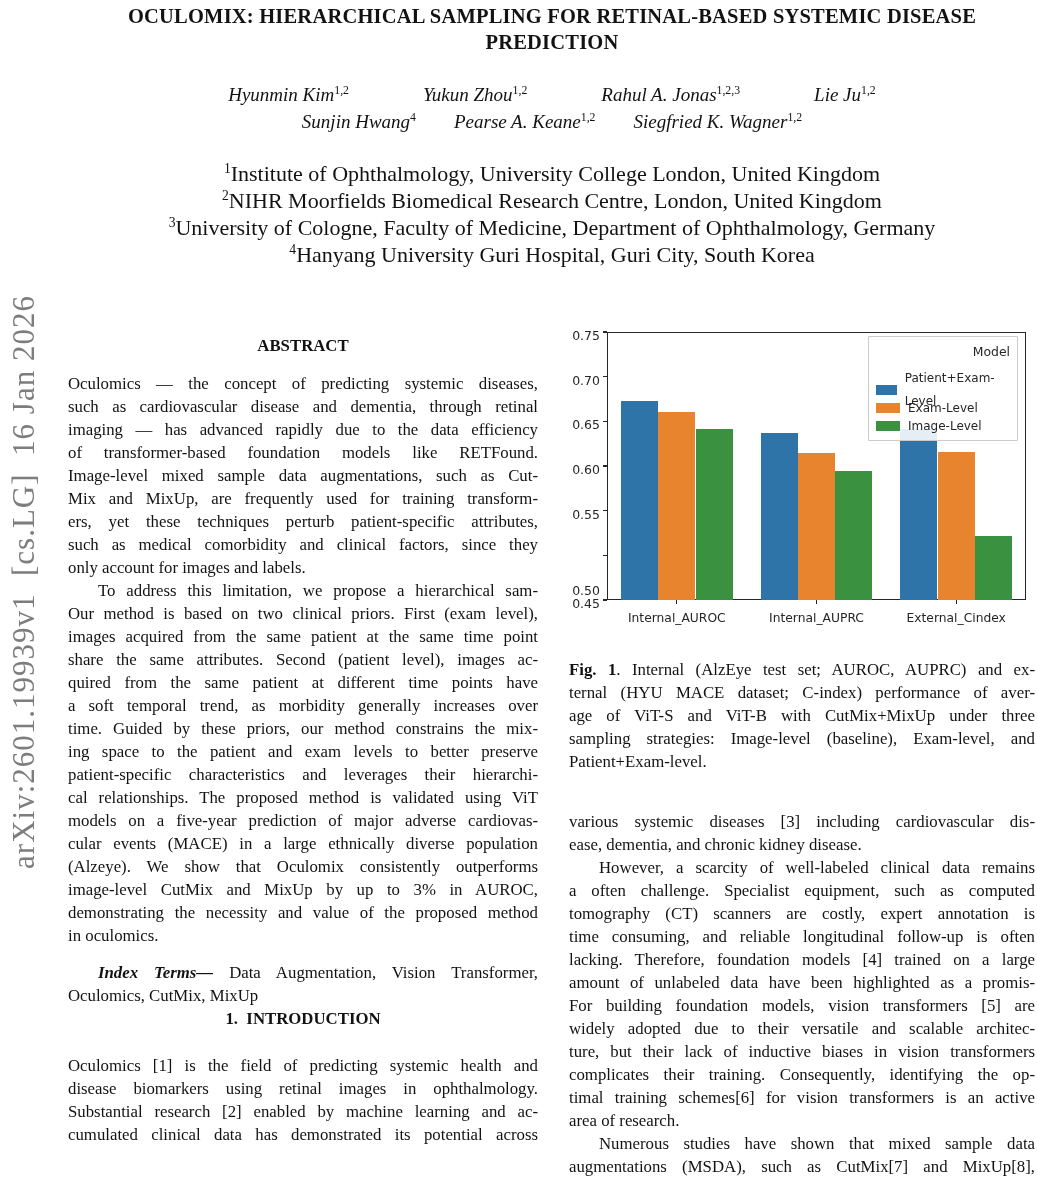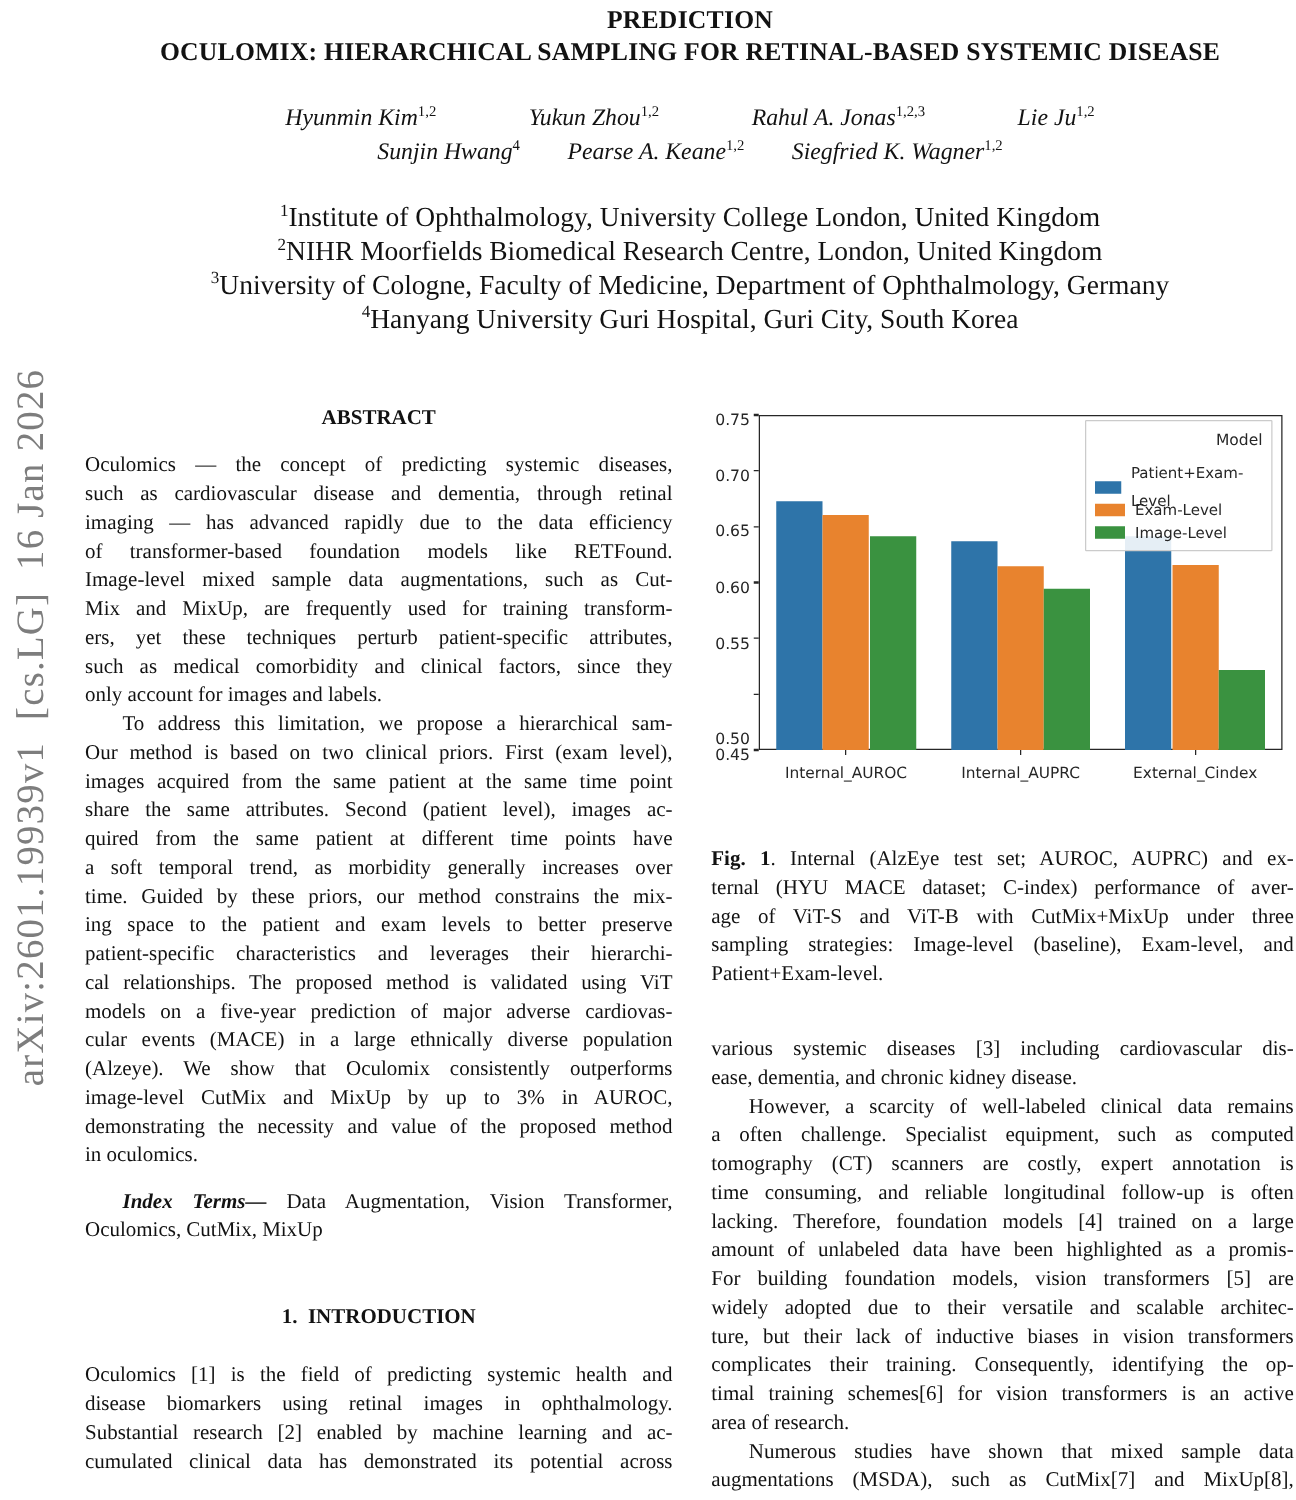--- a/index.html
+++ b/index.html
@@ -22,24 +22,24 @@
   .authors sup,.affils sup{font-style:normal}
   sup{font-size:.62em;vertical-align:super;line-height:0}
   .affils{position:absolute;left:68px;top:160px;width:968px;text-align:center;
           font-size:22px;line-height:27px}
 
   
   .col{position:absolute;font-size:16.8px;line-height:23px}
   .col.left{left:68px;top:315px;width:470px}
   .col.right{left:569px;top:325px;width:466px}
   .sec-head{text-align:center;font-weight:bold;white-space:pre}
-  .abstract-head{margin-top:7px;margin-bottom:15px}
-  .intro-head{margin-top:46px;margin-bottom:24px}
+  .abstract-head{margin-top:19px;margin-bottom:15px}
+  .intro-head{margin-bottom:24px}
   #index-terms{margin-top:14px}
-  #fig-caption{margin-top:28px}
+  #fig-caption{margin-top:11px}
   #right-paras{margin-top:37px}
 
   .para .line{text-align:justify;text-align-last:justify}
   .para .line.last{text-align-last:left}
   .para .line.indent{text-indent:30px}
 
   
   #figure1{position:relative;height:322px;font-family:"DejaVu Sans",sans-serif;color:#262626}
   .plot-frame{position:absolute;border:1.2px solid #262626}
   .ytick-label{position:absolute;text-align:right;font-size:12.5px}
@@ -53,22 +53,22 @@
   .swatch{width:24px;height:10px;display:inline-block}
 </style>
 </head>
 <body>
 
 <div class="page">
 
   <div class="arxiv-side">arXiv:2601.19939v1  [cs.LG]  16 Jan 2026</div>
 
   <div class="title">
+    <div>OCULOMIX: HIERARCHICAL SAMPLING FOR RETINAL-BASED SYSTEMIC DISEASE</div>
     <div>PREDICTION</div>
-    <div>OCULOMIX: HIERARCHICAL SAMPLING FOR RETINAL-BASED SYSTEMIC DISEASE</div>
   </div>
 
   <div class="authors row1" id="authors-row1">
       <span>Hyunmin Kim<sup>1,2</sup></span>
       <span>Yukun Zhou<sup>1,2</sup></span>
       <span>Rahul A. Jonas<sup>1,2,3</sup></span>
       <span>Lie Ju<sup>1,2</sup></span>
     </div>
   <div class="authors row2" id="authors-row2">
       <span>Sunjin Hwang<sup>4</sup></span>

